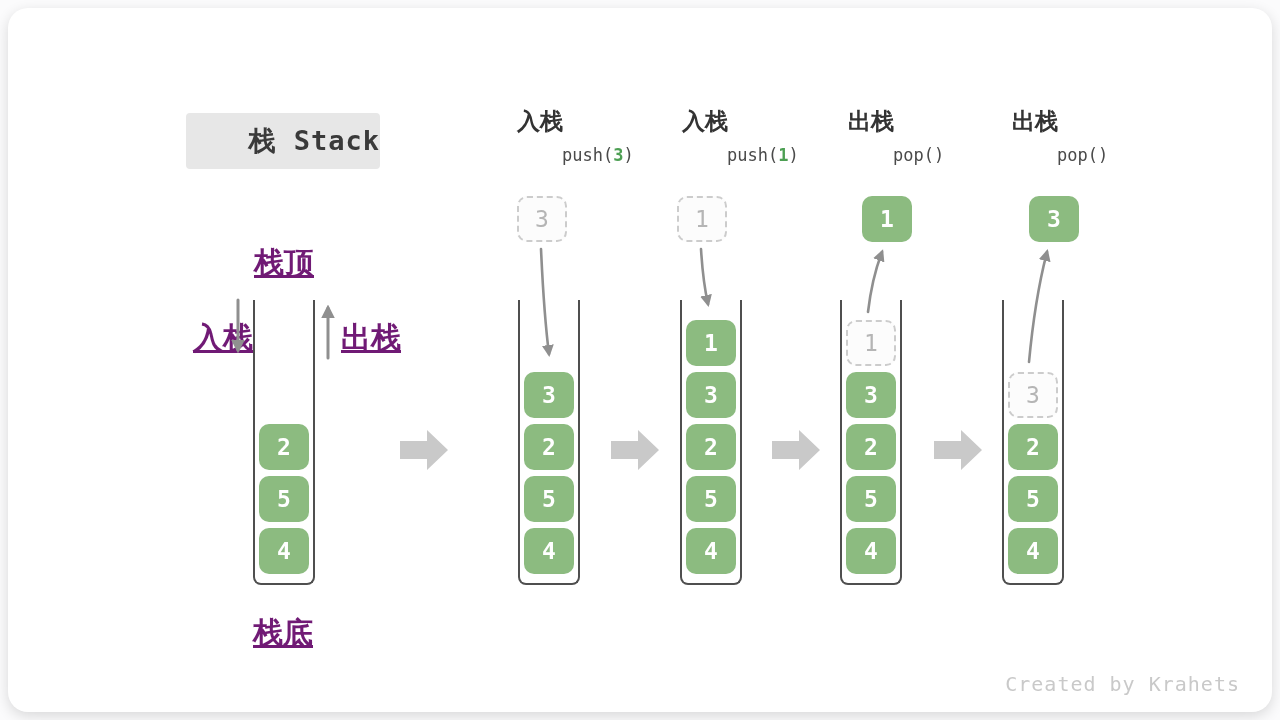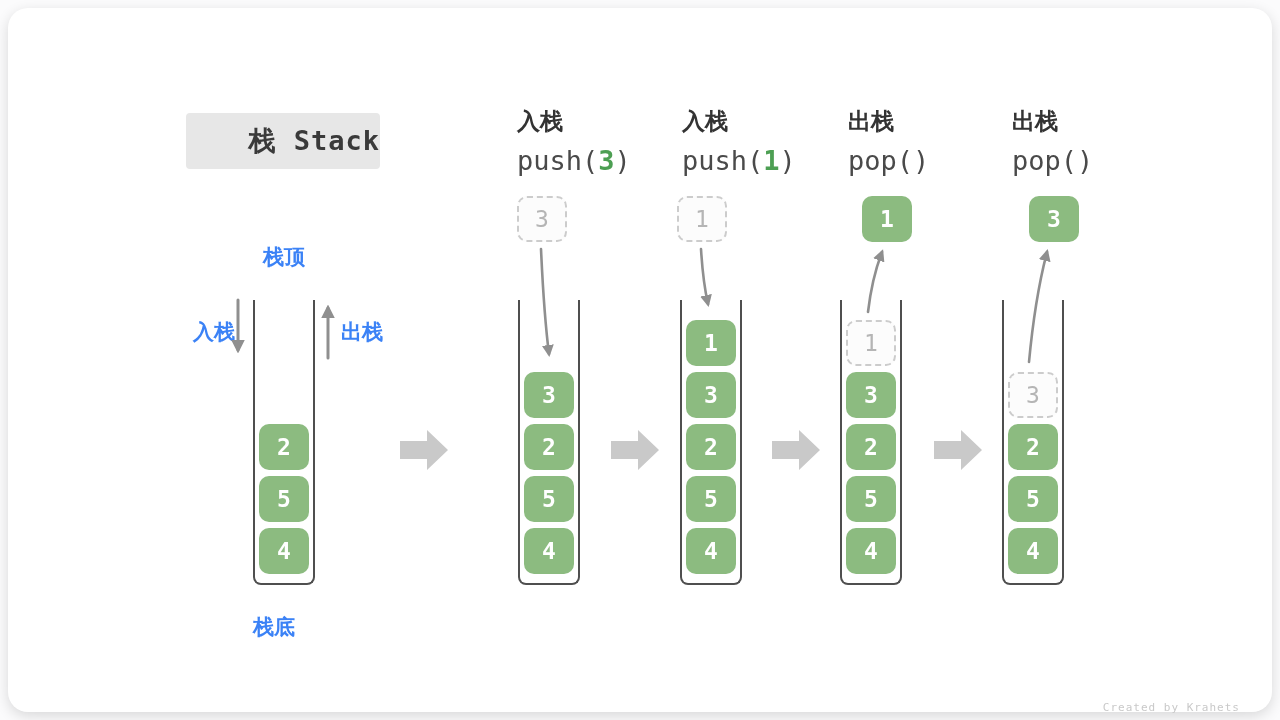--- a/index.html
+++ b/index.html
@@ -19,30 +19,30 @@
     font-family:"DejaVu Sans","Liberation Sans",sans-serif;}
   .card{position:absolute;left:8px;top:8px;right:8px;bottom:8px;background:#ffffff;
     border-radius:20px;box-shadow:0 4px 14px rgba(0,0,0,0.14);}
   .layer{position:absolute;left:0;top:0;width:1280px;height:720px;}
 
   .title-box{position:absolute;left:186px;top:113px;width:194px;height:56px;
     background:var(--title-bg);border-radius:4px;display:flex;align-items:center;justify-content:flex-end;
     font-family:"DejaVu Sans Mono","Liberation Mono",monospace;font-size:27px;font-weight:600;
     color:var(--text-dark);letter-spacing:1px;}
 
-  .side-lbl{position:absolute;font-size:21px;font-weight:700;color:#3b82f6;white-space:nowrap;}
+  .side-lbl{position:absolute;font-size:30px;font-weight:700;color:#701a75;white-space:nowrap;text-decoration:underline;}
   .lbl-top{left:253px;top:243px;width:62px;text-align:center;}
   .lbl-bottom{left:253px;top:613px;width:62px;}
   .lbl-push{left:193px;top:318px;}
   .lbl-pop{left:341px;top:318px;}
 
   .op{position:absolute;top:106px;white-space:nowrap;}
   .op-name{font-size:23px;font-weight:700;color:#333333;}
   .op-code{margin-top:8px;font-family:"DejaVu Sans Mono","Liberation Mono",monospace;
-    font-size:27px;font-weight:500;color:#4a4a4a;}
+    font-size:17px;font-weight:500;color:#4a4a4a;margin-left:45px;}
   .op-code .arg{color:var(--code-green);font-weight:700;}
 
   .stack{position:absolute;top:300px;width:62px;height:285px;background:#ffffff;
     border-left:2px solid var(--wall);border-right:2px solid var(--wall);
     border-bottom:2px solid var(--wall);border-radius:0 0 8px 8px;}
 
   .cell{position:absolute;width:50px;height:46px;border-radius:10px;
     display:flex;align-items:center;justify-content:center;
     font-family:"DejaVu Sans Mono","Liberation Mono",monospace;
     font-size:23px;font-weight:700;}
@@ -55,21 +55,21 @@
 
   .block-arrow{position:absolute;top:430px;}
   .overlay{position:absolute;left:0;top:0;pointer-events:none;}
   .overlay path.arr{fill:none;stroke:var(--arrow);stroke-linecap:round;}
   .thin{stroke-width:2.6;}
   .thick{stroke-width:3;}
   .ah{fill:var(--arrow);}
 
   .footer{position:absolute;right:40px;top:672px;
     font-family:"DejaVu Sans Mono","Liberation Mono",monospace;
-    font-size:11px;color:var(--footer);letter-spacing:1px;margin-top:29px;}
+    font-size:20px;color:var(--footer);letter-spacing:1px;}
 </style>
 </head>
 <body>
 
 <div class="card"></div>
 
 <div class="layer">
 
   <div class="title-box">
     <span>栈 Stack</span>

